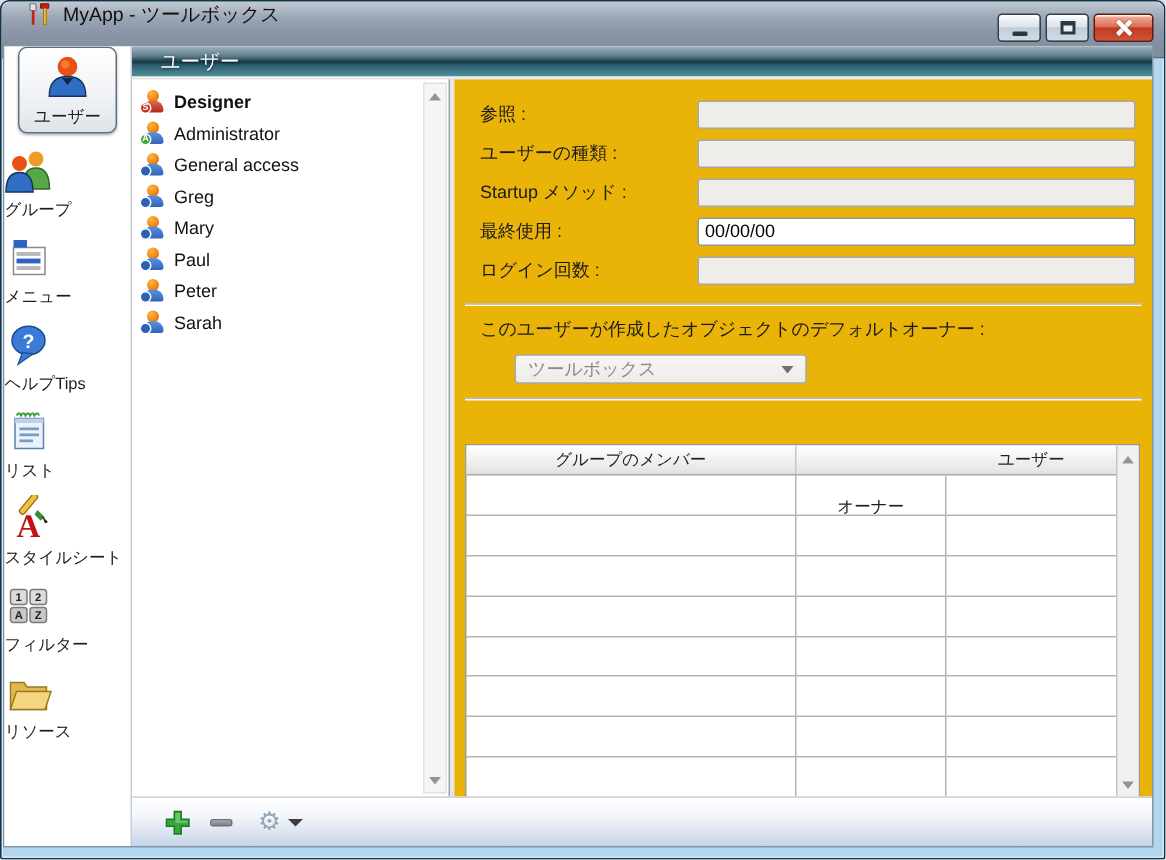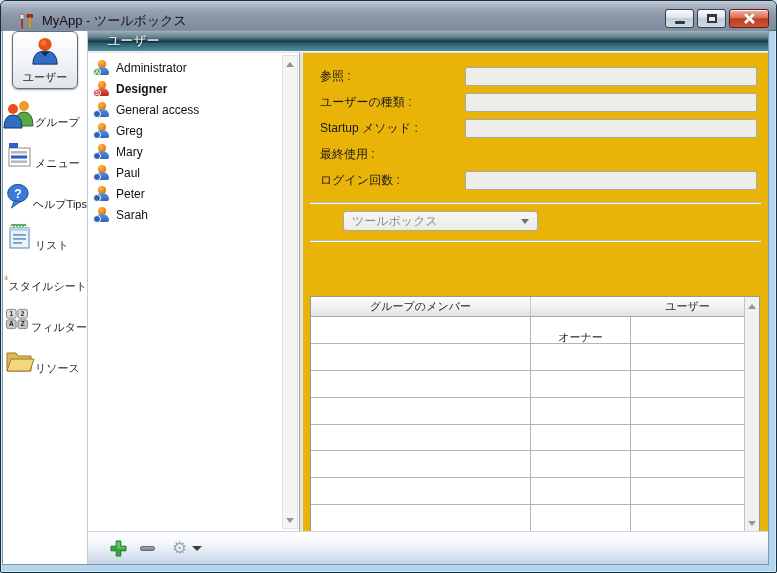--- a/index.html
+++ b/index.html
@@ -1,36 +1,36 @@
 <!DOCTYPE html>
 <html><head>
 <meta charset="utf-8">
 <style>
   html,body{margin:0;padding:0;background:#d7e4ef;font-family:"Liberation Sans","DejaVu Sans",sans-serif;}
   *{box-sizing:border-box;}
   .window{position:relative;width:777px;height:573px;background:#b3d6ef;border:1px solid #16303f;border-radius:6px 6px 2px 2px;overflow:hidden;box-shadow:inset 0 0 0 1px rgba(255,255,255,.45);}
   
-  .titlebar{position:absolute;top:0;left:0;right:0;height:30px;background:linear-gradient(180deg,#c3cad4 0%,#9aa5b5 30%,#8b96a8 55%,#7e8a9d 100%);border-bottom:1px solid #5d6a79;display:flex;align-items:flex-end;border-radius:5px 5px 0 0;}
+  .titlebar{position:absolute;top:0;left:0;right:0;height:38px;background:linear-gradient(180deg,#c3cad4 0%,#9aa5b5 30%,#8b96a8 55%,#7e8a9d 100%);border-bottom:1px solid #5d6a79;display:flex;align-items:flex-start;border-radius:5px 5px 0 0;}
   .title-icon{width:17px;height:17px;margin-left:17px;margin-right:7px;flex:0 0 auto;}
   .title-text{font-size:13px;color:#111;white-space:nowrap;}
   .win-buttons{position:absolute;right:7px;top:8px;display:flex;gap:3px;}
   .win-btn{height:19px;width:29px;border:1px solid #34404c;border-radius:3px;background:linear-gradient(180deg,#fbfcfe 0%,#dde4ec 45%,#c3cdd9 50%,#d2dbe4 100%);display:flex;align-items:center;justify-content:center;box-shadow:inset 0 1px 0 rgba(255,255,255,.9);cursor:pointer;padding:0;}
   .win-btn.close{width:40px;background:linear-gradient(180deg,#f3b3a4 0%,#dd6f55 45%,#bf3c22 52%,#cf5438 100%);border-color:#5f1d10;}
   .glyph-min{width:10px;height:3px;background:#2c3743;margin-top:7px;border-radius:1px;}
   .glyph-max{width:10px;height:9px;border:2px solid #2c3743;border-top:3px solid #2c3743;background:#e8edf2;}
   .glyph-close{position:relative;width:11px;height:11px;}
   .glyph-close::before,.glyph-close::after{content:"";position:absolute;left:4px;top:-1px;width:3px;height:13px;background:#fff;border-radius:1px;box-shadow:0 0 1px #7a2314;}
   .glyph-close::before{transform:rotate(45deg);}
   .glyph-close::after{transform:rotate(-45deg);}
   
   .app-body{position:absolute;top:30px;left:2px;right:8px;bottom:8px;background:#f0efec;box-shadow:0 0 0 1px #8695a3;}
   
   .sidebar{position:absolute;left:0;top:0;bottom:0;width:85px;background:#fff;border-right:1px solid #c2cdd6;display:flex;flex-direction:column;align-items:center;overflow:hidden;}
   .side-sel{width:66px;height:58px;margin-top:0;border:1px solid #5f6e7d;border-radius:6px;background:linear-gradient(180deg,#ffffff 0%,#f1f3f6 55%,#dfe4ea 100%);box-shadow:0 1px 2px rgba(0,0,0,.35);display:flex;flex-direction:column;align-items:center;justify-content:flex-end;padding-bottom:3px;cursor:pointer;}
-  .side-item{margin-top:9px;display:flex;flex-direction:row;align-items:flex-end;cursor:pointer;width:84px;}
+  .side-item{margin-top:9px;display:flex;flex-direction:column;align-items:flex-start;cursor:pointer;width:84px;}
   .side-item .ic{width:32px;height:32px;display:block;}
   .side-sel .ic{width:30px;height:30px;display:block;margin-bottom:2px;}
   .side-label{font-size:11px;color:#1c1c1c;margin-top:2px;white-space:nowrap;}
   
   .main{position:absolute;left:85px;right:0;top:0;bottom:0;background:#e6e5e2;}
   .panel-header{position:absolute;left:0;right:0;top:0;height:21px;background:linear-gradient(180deg,#9db2bd 0%,#5e7e8c 32%,#2b4c5b 46%,#173744 52%,#2c5e70 62%,#45808e 88%,#538d9b 100%);border-bottom:1px solid #eef3f5;display:flex;align-items:center;}
   .panel-header span{color:#fff;font-size:13px;margin-left:19px;text-shadow:0 1px 2px rgba(0,0,0,.6);}
   
   .list-panel{position:absolute;left:0;top:22px;width:212px;bottom:33px;background:#fff;border-right:1px solid #9aa2aa;}
   .user-row{display:flex;align-items:center;height:21px;padding-left:6px;cursor:pointer;}
@@ -201,35 +201,35 @@
     </div>
 
     <div class="main">
 
       <div class="panel-header">
         <span>ユーザー</span>
       </div>
 
       <div class="list-panel">
         <div style="padding-top:4px;">
+          <div class="user-row u-designer bold">
+            <span class="p-ic">
+                <span class="p-head"></span>
+                <span class="p-body"></span>
+                <span class="p-badge">S</span>
+              </span>
+            <span class="user-name">Designer</span>
+          </div>
           <div class="user-row u-admin">
             <span class="p-ic">
                 <span class="p-head"></span>
                 <span class="p-body"></span>
                 <span class="p-badge">A</span>
               </span>
             <span class="user-name">Administrator</span>
-          </div>
-          <div class="user-row u-designer bold">
-            <span class="p-ic">
-                <span class="p-head"></span>
-                <span class="p-body"></span>
-                <span class="p-badge">S</span>
-              </span>
-            <span class="user-name">Designer</span>
           </div>
           <div class="user-row">
             <span class="p-ic">
                 <span class="p-head"></span>
                 <span class="p-body"></span>
                 <span class="p-badge"></span>
               </span>
             <span class="user-name">General access</span>
           </div>
           <div class="user-row">
@@ -296,29 +296,31 @@
             <input class="tbox" disabled="" value="" style="">
           </div>
           <div class="frow">
             <span class="flabel">Startup メソッド :</span>
               <span class="fspacer"></span>
             <input class="tbox" disabled="" value="" style="">
           </div>
           <div class="frow">
             <span class="flabel">最終使用 :</span>
               <span class="fspacer"></span>
+            <input class="tbox enabled" value="00/00/00" style="">
           </div>
           <div class="frow">
             <span class="flabel">ログイン回数 :</span>
               <span class="fspacer"></span>
             <input class="tbox" disabled="" value="" style="">
           </div>
         </div>
 
         <div class="sep"></div>
+        <div class="owner-label">このユーザーが作成したオブジェクトのデフォルトオーナー :</div>
         <div class="select">
           <span class="sel-txt">ツールボックス</span>
           <span class="sel-arrow"></span>
         </div>
         <div class="sep"></div>
 
         <div class="gtable">
           <div class="gcols">
             <div class="ghead">
               <span class="hc hc1">グループのメンバー</span>

